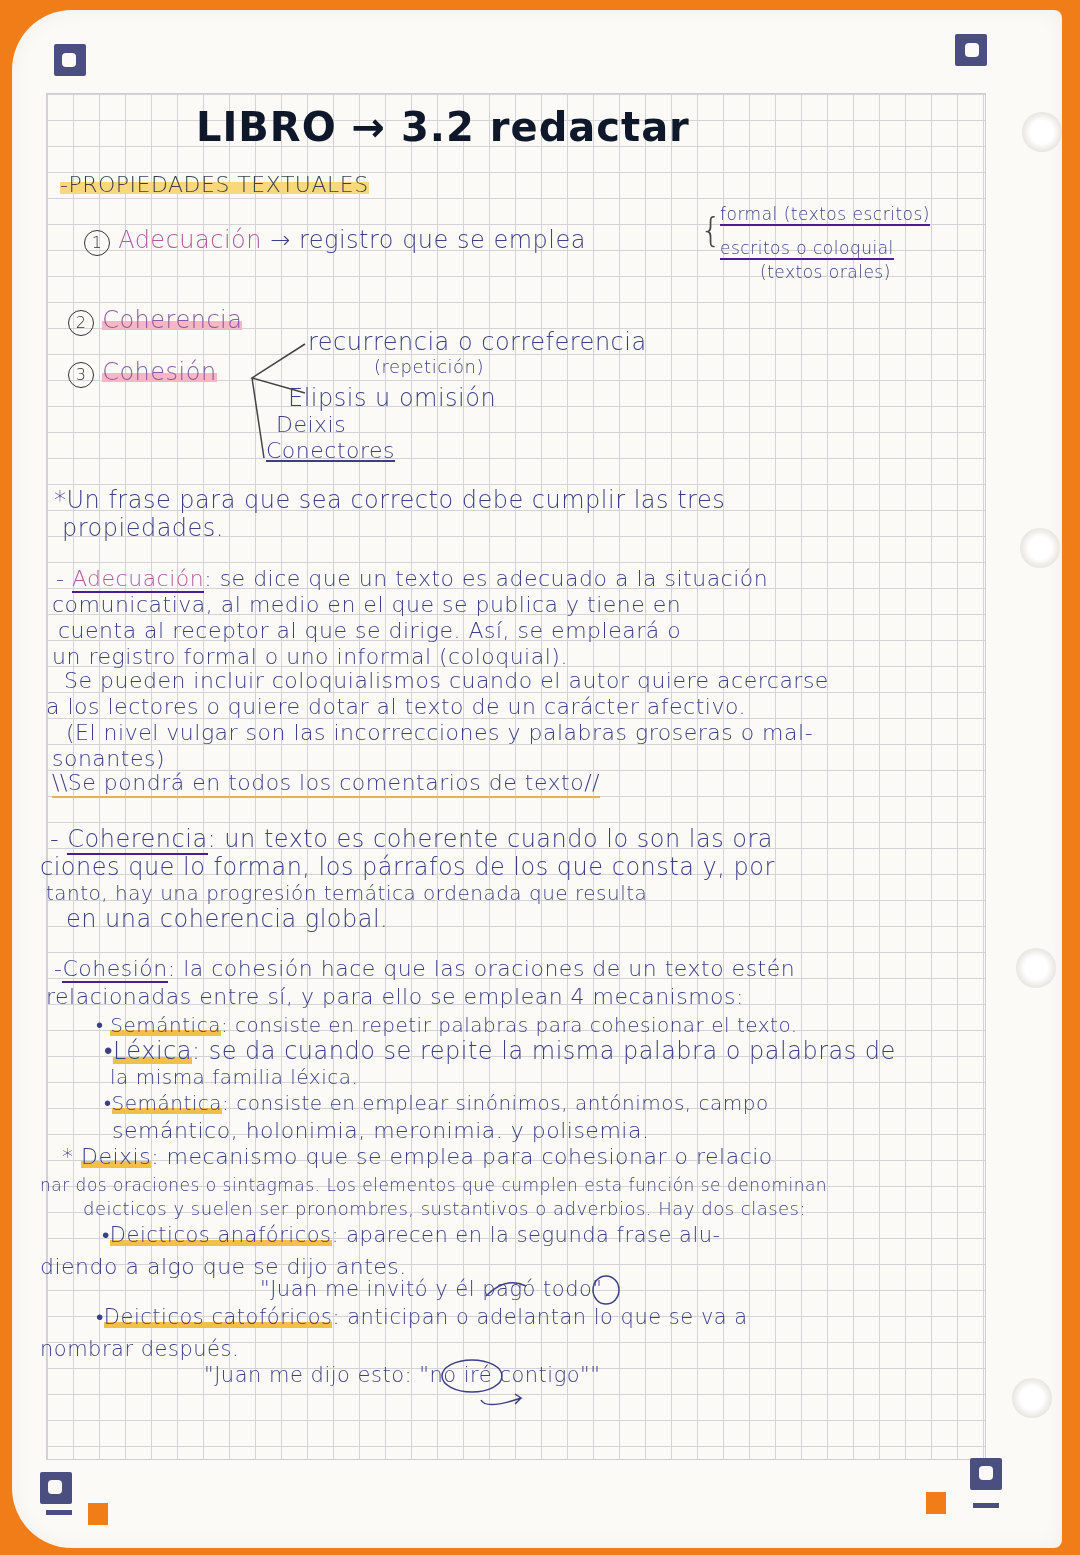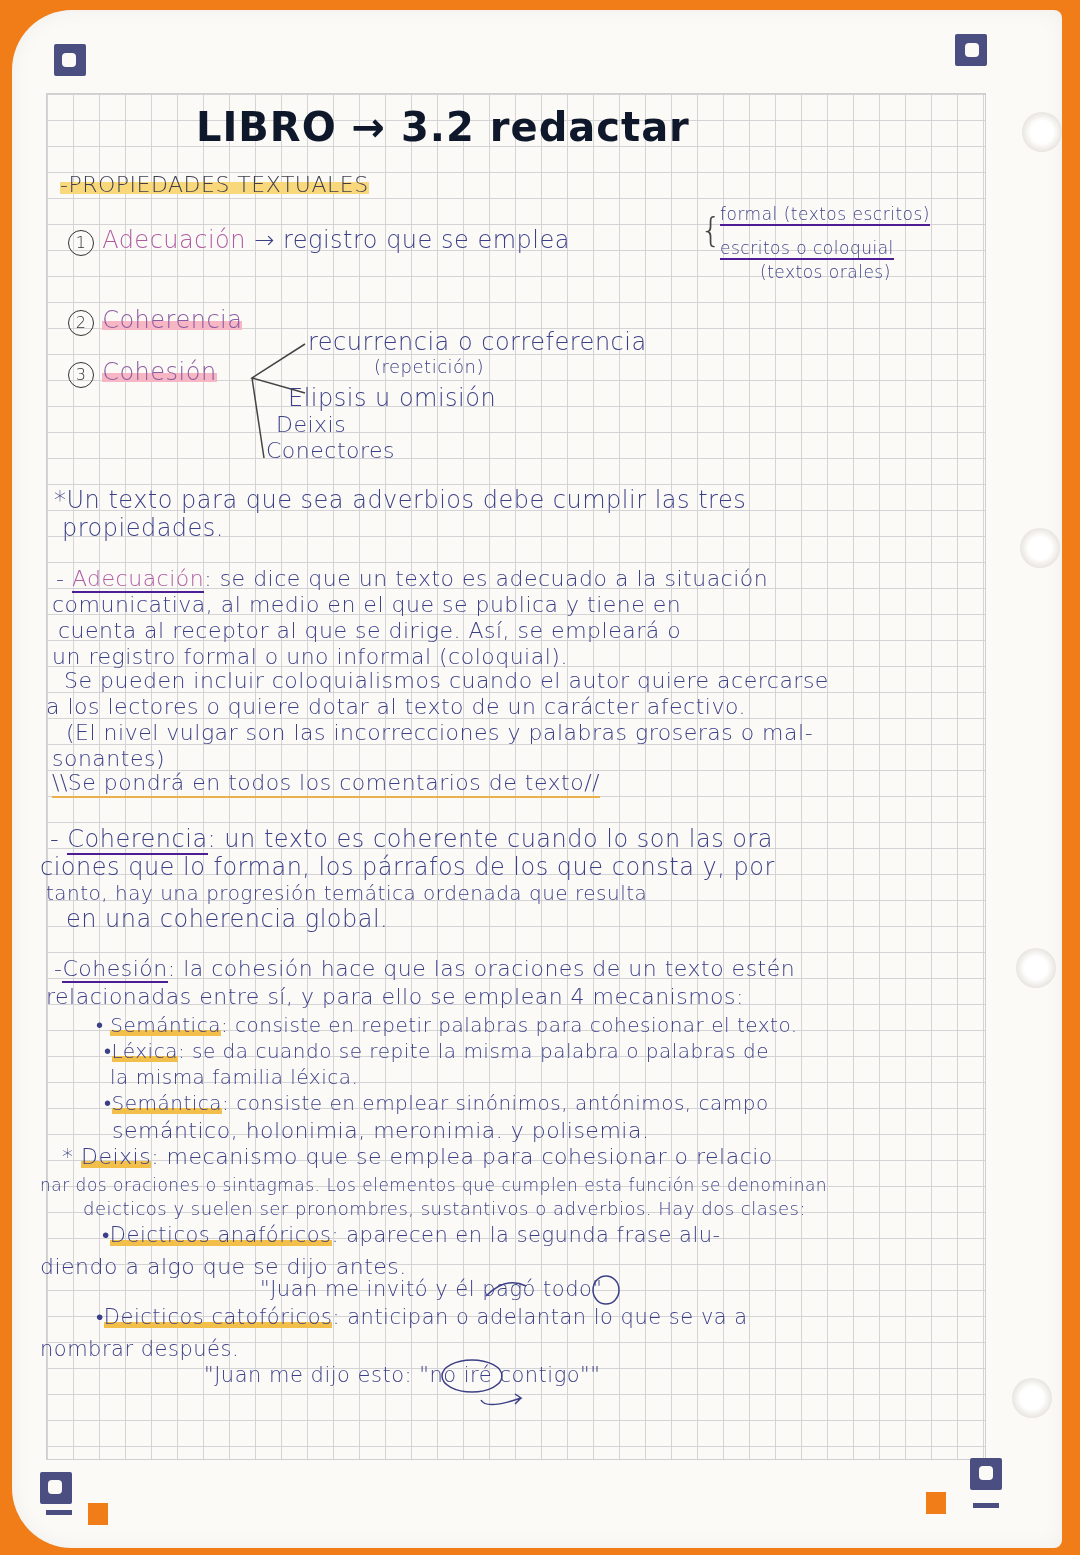--- a/index.html
+++ b/index.html
@@ -43,21 +43,21 @@
 <div class="bar" style="left:46px;top:1510px;width:26px;"></div>
 <div class="bar" style="left:973px;top:1503px;width:26px;"></div>
 <div class="hole" style="left:1020px;top:528px;"></div>
 <div class="hole" style="left:1016px;top:948px;"></div>
 <div class="hole" style="left:1012px;top:1378px;"></div>
 <div class="hole" style="left:1022px;top:112px;"></div>
 
 <div class="t title" style="left:196px;top:104px;">LIBRO → 3.2 redactar</div>
 <div class="t hl" style="left:60px;top:172px;font-size:22px;">-PROPIEDADES TEXTUALES</div>
 
-<div class="t" style="left:68px;top:226px;font-size:24px;">
+<div class="t" style="left:84px;top:226px;font-size:24px;">
   <span style="display:inline-block;width:24px;height:24px;border:1.5px solid #333;border-radius:50%;font-size:16px;text-align:center;line-height:24px;color:#333;">1</span>
   <span class="pink">Adecuación</span>
   <span>→ registro que se emplea</span>
 </div>
 <div class="t" style="left:700px;top:210px;font-size:34px;color:#444;">{</div>
 <div class="t" style="left:720px;top:204px;font-size:17px;"><span class="u-red">formal (textos escritos)</span></div>
 <div class="t" style="left:720px;top:238px;font-size:17px;"><span class="u-red">escritos o coloquial</span></div>
 <div class="t" style="left:760px;top:262px;font-size:17px;">(textos orales)</div>
 
 <div class="t" style="left:68px;top:306px;font-size:24px;">
@@ -72,44 +72,44 @@
   <path d="M305 344 L252 378 L305 393 M252 378 L264 458" stroke="#444" stroke-width="1.5" fill="none"></path>
   <path d="M486 1296 q20 -20 40 -10" stroke="#3b3f86" stroke-width="1.5" fill="none"></path>
   <path d="M481 1400 q5 10 40 -2 l-6 -4 m6 4 l-6 6" stroke="#3b3f86" stroke-width="1.5" fill="none"></path>
   <ellipse cx="606" cy="1290" rx="13" ry="14" stroke="#3b3f86" stroke-width="1.5" fill="none"></ellipse>
   <ellipse cx="472" cy="1376" rx="30" ry="16" stroke="#3b3f86" stroke-width="1.5" fill="none"></ellipse>
 </svg>
 <div class="t" style="left:308px;top:328px;font-size:24px;">recurrencia o correferencia</div>
 <div class="t" style="left:374px;top:356px;font-size:18px;">(repetición)</div>
 <div class="t" style="left:288px;top:384px;font-size:24px;">Elipsis u omisión</div>
 <div class="t" style="left:276px;top:412px;font-size:22px;">Deixis</div>
-<div class="t" style="left:266px;top:438px;font-size:22px;">Conectores</div>
+<div class="t" style="left:266px;top:438px;font-size:22px;text-decoration:underline;">Conectores</div>
 
-<div class="t" style="left:54px;top:486px;font-size:24px;">*Un texto para que sea adverbios debe cumplir las tres</div>
+<div class="t" style="left:54px;top:486px;font-size:24px;">*Un frase para que sea correcto debe cumplir las tres</div>
 <div class="t" style="left:62px;top:514px;font-size:24px;">propiedades.</div>
 
 <div class="t para" style="left:56px;top:566px;">- <span class="u-red pink">Adecuación</span><span>: se dice que un texto es adecuado a la situación</span></div>
 <div class="t para" style="left:52px;top:592px;">comunicativa, al medio en el que se publica y tiene en</div>
 <div class="t para" style="left:58px;top:618px;">cuenta al receptor al que se dirige. Así, se empleará o</div>
 <div class="t para" style="left:52px;top:644px;">un registro formal o uno informal (coloquial).</div>
 <div class="t para" style="left:64px;top:668px;">Se pueden incluir coloquialismos cuando el autor quiere acercarse</div>
 <div class="t para" style="left:46px;top:694px;">a los lectores o quiere dotar al texto de un carácter afectivo.</div>
 <div class="t para" style="left:66px;top:720px;">(El nivel vulgar son las incorrecciones y palabras groseras o mal-</div>
 <div class="t para" style="left:52px;top:746px;">sonantes)</div>
 <div class="t para u-line" style="left:52px;top:770px;">\\Se pondrá en todos los comentarios de texto//</div>
 
 <div class="t para" style="left:50px;top:826px;font-size:24px;">- <span class="u-red">Coherencia</span><span>: un texto es coherente cuando lo son las ora</span></div>
 <div class="t para" style="left:40px;top:854px;font-size:24px;">ciones que lo forman, los párrafos de los que consta y, por</div>
 <div class="t para" style="left:46px;top:880px;font-size:20px;">tanto, hay una progresión temática ordenada que resulta</div>
 <div class="t para" style="left:66px;top:906px;font-size:24px;">en una coherencia global.</div>
 
 <div class="t para" style="left:54px;top:956px;">-<span class="u-red">Cohesión</span><span>: la cohesión hace que las oraciones de un texto estén</span></div>
 <div class="t para" style="left:46px;top:984px;">relacionadas entre sí, y para ello se emplean 4 mecanismos:</div>
 <div class="t para" style="left:96px;top:1012px;font-size:20px;">• <span class="u-yel">Semántica</span><span>: consiste en repetir palabras para cohesionar el texto.</span></div>
-<div class="t para" style="left:104px;top:1038px;font-size:20px;">•<span class="u-yel">Léxica</span><span>: se da cuando se repite la misma palabra o palabras de</span></div>
+<div class="t para" style="left:104px;top:1038px;font-size:24px;">•<span class="u-yel">Léxica</span><span>: se da cuando se repite la misma palabra o palabras de</span></div>
 <div class="t para" style="left:110px;top:1064px;font-size:20px;">la misma familia léxica.</div>
 <div class="t para" style="left:104px;top:1090px;font-size:20px;">•<span class="u-yel">Semántica</span><span>: consiste en emplear sinónimos, antónimos, campo</span></div>
 <div class="t para" style="left:112px;top:1118px;font-size:22px;">semántico, holonimia,    meronimia. y polisemia.</div>
 <div class="t para" style="left:62px;top:1144px;font-size:22px;">* <span class="u-yel">Deixis</span><span>: mecanismo que se emplea para cohesionar o relacio</span></div>
 <div class="t para" style="left:40px;top:1172px;font-size:17px;">nar dos oraciones o sintagmas. Los elementos que cumplen esta función se denominan</div>
 <div class="t para" style="left:46px;top:1196px;font-size:18px;padding-left:37px;">deicticos y suelen ser pronombres, sustantivos o adverbios. Hay dos clases:</div>
 <div class="t para" style="left:102px;top:1222px;font-size:21px;">•<span class="u-yel">Deicticos anafóricos</span><span>: aparecen en la segunda frase alu-</span></div>
 <div class="t para" style="left:40px;top:1254px;font-size:22px;">diendo a algo que se dijo antes.</div>
 <div class="t para" style="left:260px;top:1276px;font-size:21px;">"Juan me invitó y él pagó todo"</div>
 <div class="t para" style="left:96px;top:1304px;font-size:21px;">•<span class="u-yel">Deicticos catofóricos</span><span>: anticipan o adelantan lo que se va a</span></div>

